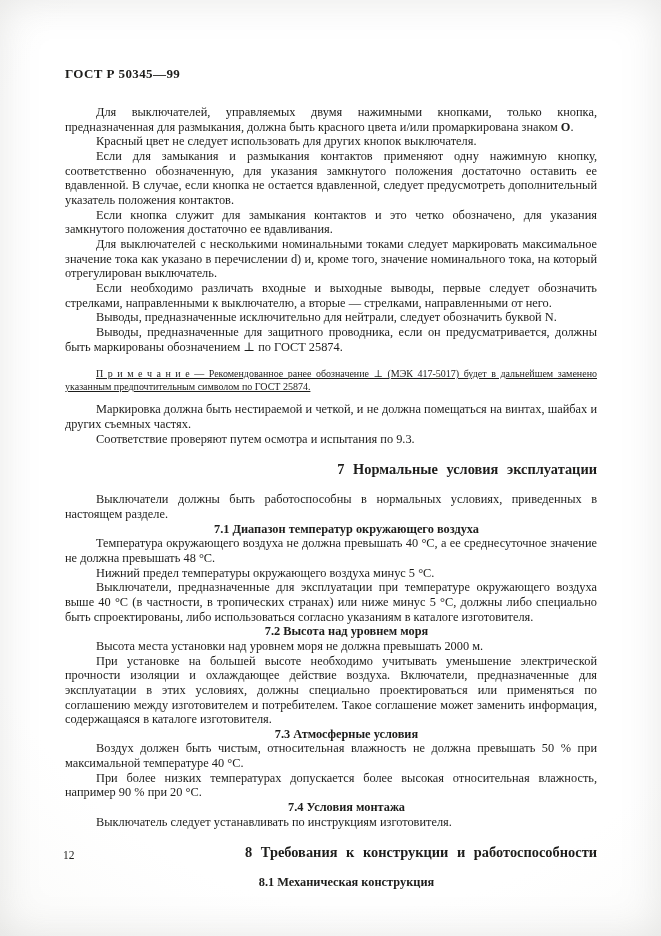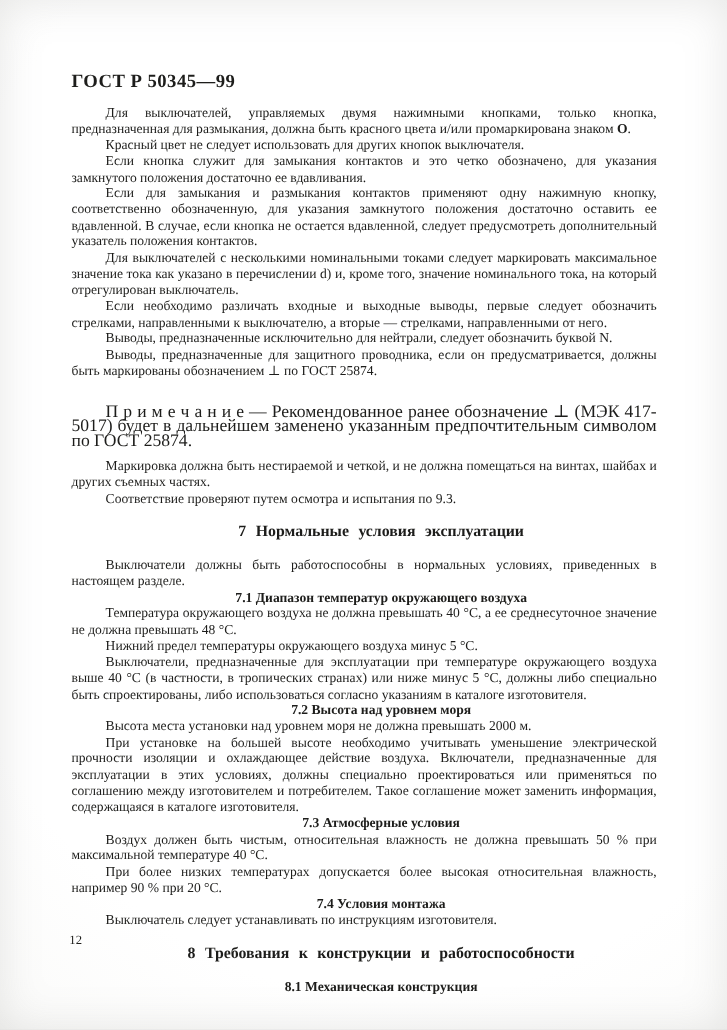--- a/index.html
+++ b/index.html
@@ -11,55 +11,55 @@
   }
   .scan-page{
     position:relative;width:661px;height:936px;
     background:radial-gradient(ellipse 120% 100% at 55% 42%, #ffffff 55%, #fbfbfa 72%, #f1f1ef 88%, #e2e2df 100%);
     box-shadow:inset 0 0 40px rgba(120,120,115,.18);
   }
   .text-block{
     position:absolute;left:65px;top:66px;width:532px;
   }
   .doc-code{
-    font-weight:bold;font-size:17px;line-height:15px;
-    margin:0 0 14px 0;letter-spacing:.4px;
+    font-weight:bold;font-size:13px;line-height:15px;
+    margin:0 0 24px 0;letter-spacing:.4px;
   }
   .para,.h3{
     font-size:12.35px;line-height:14.65px;margin:0;
     text-align:justify;text-indent:31px;
     hyphens:auto;-webkit-hyphens:auto;
   }
   .h3{font-weight:bold;text-align:center;}
   .note{
-    font-size:16px;line-height:13.1px;margin:24px 0 9px 0;
-    text-align:justify;text-indent:31px;hyphens:auto;
+    font-size:10px;line-height:13.1px;margin:13px 0 9px 0;
+    text-align:justify;text-indent:31px;hyphens:auto;text-decoration:underline;
   }
   .h2{
     font-size:14.4px;line-height:17px;font-weight:bold;
     margin:15px 0 14px 0;padding-left:31px;word-spacing:5px;
-    text-align:center;
+    text-align:right;
   }
   .bold-mark{font-weight:bold;}
   .page-number{
     position:absolute;left:63px;top:849px;
     font-size:11.5px;line-height:13px;
   }
 </style>
 </head>
 <body>
 
 <div class="scan-page">
   <div class="text-block">
     <div class="doc-code">ГОСТ Р 50345—99</div>
     <div id="content">
         <p class="para"><span>Для выключателей, управляемых двумя нажимными кнопками, только кнопка, предназначенная для размыкания, должна быть красного цвета и/или промаркирована знаком </span><span class="bold-mark">О</span><span>.</span></p>
         <p class="para">Красный цвет не следует использовать для других кнопок выключателя.</p>
+        <p class="para">Если для замыкания и размыкания контактов применяют одну нажимную кнопку, соответственно обозначенную, для указания замкнутого положения достаточно оставить ее вдавленной. В случае, если кнопка не остается вдавленной, следует предусмотреть дополнительный указатель положения контактов.</p>
         <p class="para">Если кнопка служит для замыкания контактов и это четко обозначено, для указания замкнутого положения достаточно ее вдавливания.</p>
-        <p class="para">Если для замыкания и размыкания контактов применяют одну нажимную кнопку, соответственно обозначенную, для указания замкнутого положения достаточно оставить ее вдавленной. В случае, если кнопка не остается вдавленной, следует предусмотреть дополнительный указатель положения контактов.</p>
         <p class="para">Для выключателей с несколькими номинальными токами следует маркировать максимальное значение тока как указано в перечислении d) и, кроме того, значение номинального тока, на который отрегулирован выключатель.</p>
         <p class="para">Если необходимо различать входные и выходные выводы, первые следует обозначить стрелками, направленными к выключателю, а вторые — стрелками, направленными от него.</p>
         <p class="para">Выводы, предназначенные исключительно для нейтрали, следует обозначить буквой N.</p>
         <p class="para">Выводы, предназначенные для защитного проводника, если он предусматривается, должны быть маркированы обозначением ⊥ по ГОСТ 25874.</p>
         <p class="note">П р и м е ч а н и е — Рекомендованное ранее обозначение ⊥ (МЭК 417-5017) будет в дальнейшем заменено указанным предпочтительным символом по ГОСТ 25874.</p>
         <p class="para">Маркировка должна быть нестираемой и четкой, и не должна помещаться на винтах, шайбах и других съемных частях.</p>
         <p class="para">Соответствие проверяют путем осмотра и испытания по 9.3.</p>
         <h2 class="h2">7 Нормальные условия эксплуатации</h2>
         <p class="para">Выключатели должны быть работоспособны в нормальных условиях, приведенных в настоящем разделе.</p>
         <p class="h3">7.1 Диапазон температур окружающего воздуха</p>

